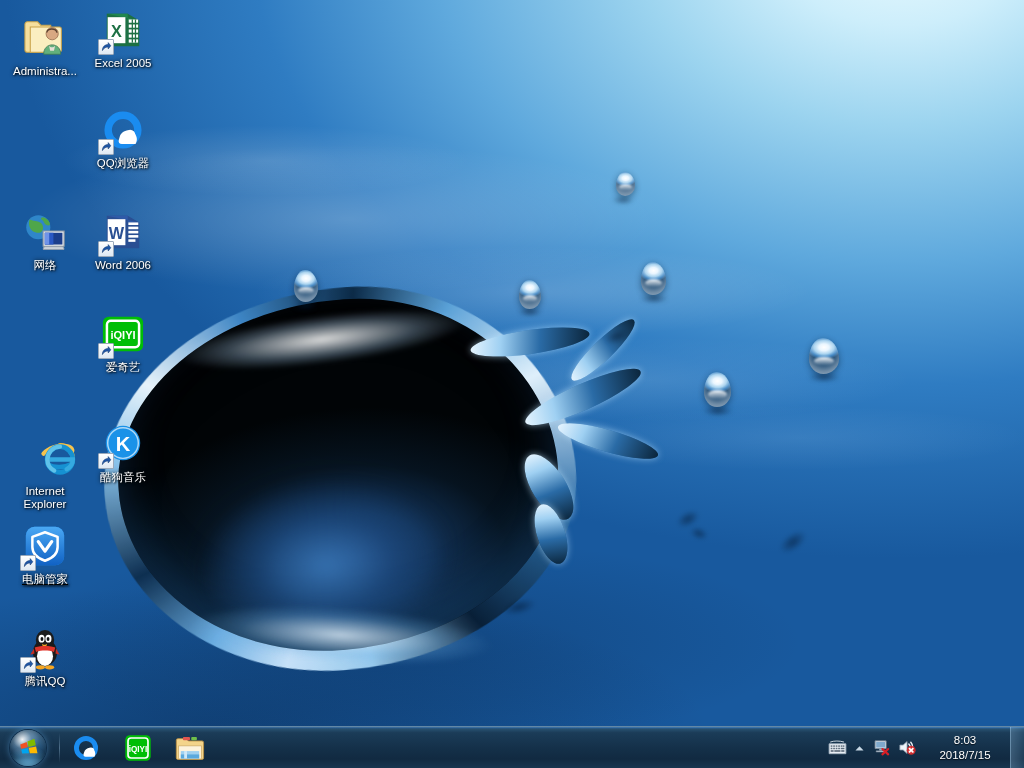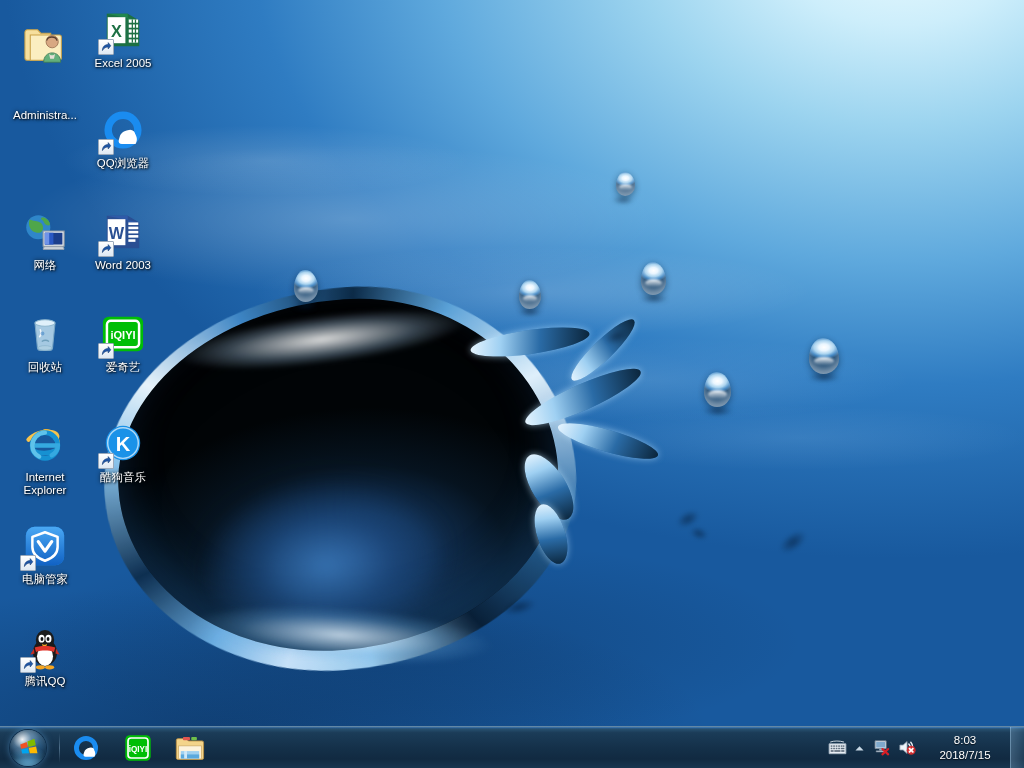--- a/index.html
+++ b/index.html
@@ -234,21 +234,21 @@
   <div class="shadow" style="left:703px;top:406px;width:30px;height:10px;"></div>
   <div class="drop" style="left:704px;top:372px;width:27px;height:35px;"></div>
 
   <div class="shadow" style="left:676px;top:512px;width:24px;height:14px;transform:rotate(-28deg);"></div>
   <div class="shadow" style="left:690px;top:528px;width:18px;height:11px;transform:rotate(20deg);"></div>
   <div class="shadow" style="left:778px;top:534px;width:30px;height:16px;transform:rotate(-36deg);"></div>
   <div class="shadow" style="left:604px;top:330px;width:26px;height:13px;transform:rotate(-18deg);"></div>
   <div class="shadow" style="left:502px;top:600px;width:34px;height:14px;transform:rotate(-14deg);"></div>
 
   <div id="icon-layer">
-      <div class="dicon" style="left: 6px; top: 22px; gap: 36px;">
+      <div class="dicon" style="left: 6px; top: 14px;">
         <div class="glyph">
           <svg width="46" height="44" viewBox="0 0 48 46">
       <path d="M3 8.5A2.4 2.4 0 0 1 5.4 6.1h10.9l3.3 3.5H30V38H5.4A2.4 2.4 0 0 1 3 35.6z" fill="#f6df9d" stroke="#c9a249" stroke-width="1.1"></path>
       <path d="M8.6 11.6h30.5a2 2 0 0 1 2 2v22.3a2 2 0 0 1-2 2H8.6z" fill="#fbeec0" stroke="#c9a249" stroke-width="1.1"></path>
       <circle cx="31.5" cy="18.5" r="6.4" fill="#d8a882" stroke="#9d7354" stroke-width=".9"></circle>
       <path d="M25.6 16.2c.9-4.4 10.3-4.6 11.4.3.3 1.5-1 1.7-1.4.2-1.2-3.3-8-3.1-8.9.1-.3 1.4-1.4 1-1.1-.6z" fill="#5a4130"></path>
       <path d="M22.6 40c0-6.2 4-9.8 8.9-9.8S40.4 33.8 40.4 40z" fill="#63b07c" stroke="#3e7b55" stroke-width=".9"></path>
       <path d="M28.2 30.8c1.2 2.6 5.1 2.6 6.4 0l-1.2 5.5h-4z" fill="#e5dfd6"></path>
     </svg>
         </div>
@@ -325,51 +325,38 @@
               <rect x="28.6" y="26.2" width="10.4" height="2.7"></rect>
         <rect x="28.6" y="30.6" width="7.4" height="2.7"></rect>
       </g>
     </svg>
           <span class="shortcut-arrow">
             <svg viewBox="0 0 12 12" aria-hidden="true">
   <path d="M2.4 9.6 C2.4 5.2 5.4 3.6 8.2 3.6 L8.2 1.6 L10.8 4.8 L8.2 8 L8.2 6 C6 6 4 6.8 2.4 9.6 Z" fill="#1f57a8" stroke="#123a74" stroke-width=".55" stroke-linejoin="round"></path>
 </svg>
           </span>
         </div>
-        <div class="label">Word 2003</div>
-      </div>
-      <div class="dicon" style="left: 6px; top: 310px;">
-        <div class="glyph">
-          <svg width="42" height="44" viewBox="0 0 44 46">
-      <path d="M11.5 11.5h21l-2.6 26a3 3 0 0 1-3 2.7H17.1a3 3 0 0 1-3-2.7z" fill="#c5e2f2" opacity=".82" stroke="#8fb8cf" stroke-width="1.1"></path>
-      <ellipse cx="22" cy="11.5" rx="10.5" ry="3.4" fill="#dff0fa" stroke="#8fb8cf" stroke-width="1.1"></ellipse>
-      <ellipse cx="22" cy="37.6" rx="7.3" ry="2.4" fill="#aecfe2" stroke="#8fb8cf" stroke-width=".9"></ellipse>
-      <path d="M16.8 18c1.5 3 1.3 6-.8 8.4" fill="none" stroke="#ffffff" stroke-width="1.6" opacity=".85"></path>
-      <path d="M18.6 30.8c2.5-1.6 5.3-1.6 7.6 0" fill="none" stroke="#6f9fbb" stroke-width="1.4"></path>
-      <circle cx="19.4" cy="22.5" r="2" fill="#3c82c4" opacity=".55"></circle>
-    </svg>
-        </div>
-        <div class="label">回收站</div>
+        <div class="label">Word 2006</div>
       </div>
       <div class="dicon" style="left: 84px; top: 310px;">
         <div class="glyph">
           <svg width="44" height="44" viewBox="0 0 46 46">
       <rect x="2" y="5" width="42" height="36" rx="6" fill="#00be06"></rect>
       <rect x="6.2" y="9.2" width="33.6" height="27.6" rx="4" fill="none" stroke="#ffffff" stroke-width="2.6"></rect>
       <text x="23" y="28.4" text-anchor="middle" font-family="Liberation Sans, sans-serif" font-size="11.6" font-weight="bold" fill="#ffffff">iQIYI</text>
     </svg>
           <span class="shortcut-arrow">
             <svg viewBox="0 0 12 12" aria-hidden="true">
   <path d="M2.4 9.6 C2.4 5.2 5.4 3.6 8.2 3.6 L8.2 1.6 L10.8 4.8 L8.2 8 L8.2 6 C6 6 4 6.8 2.4 9.6 Z" fill="#1f57a8" stroke="#123a74" stroke-width=".55" stroke-linejoin="round"></path>
 </svg>
           </span>
         </div>
         <div class="label">爱奇艺</div>
       </div>
-      <div class="dicon" style="left: 6px; top: 420px;">
+      <div class="dicon" style="left: 6px; top: 434px; align-items: flex-end;">
         <div class="glyph">
           <svg width="46" height="44" viewBox="0 0 48 46">
       <path d="M24 9.6c7.4 0 13.4 6 13.4 13.4a13.3 13.3 0 0 1-1.1 5.3" fill="none" stroke="#f0b429" stroke-width="4.6" stroke-linecap="round"></path>
       <path d="M6.8 18.4C12 12.6 22 9 30.6 10.6c5.6 1 7.6 4 5 7.2" fill="none" stroke="#f6c34d" stroke-width="4.6" stroke-linecap="round"></path>
       <circle cx="24" cy="24.6" r="13.4" fill="none" stroke="#1691d2" stroke-width="5"></circle>
       <path d="M11.6 30.2c6.8 3.4 17.2 3 24-.6" fill="none" stroke="#1691d2" stroke-width="5" stroke-linecap="round"></path>
       <path d="M10.8 24.6h26.6c0 4.4-2.6 8.2-6.4 10.2" fill="none" stroke="#35a9e0" stroke-width="4.6" stroke-linecap="round"></path>
       <path d="M24 11.2a13.4 13.4 0 0 0-13.2 13.4c0 5.2 2.8 9.4 7.2 11.6" fill="none" stroke="#5fc2ea" stroke-width="4.4" stroke-linecap="round"></path>
     </svg>
         </div>
@@ -383,21 +370,21 @@
       <text x="23" y="30" text-anchor="middle" font-family="Liberation Sans, sans-serif" font-size="21" font-weight="bold" fill="#ffffff">K</text>
     </svg>
           <span class="shortcut-arrow">
             <svg viewBox="0 0 12 12" aria-hidden="true">
   <path d="M2.4 9.6 C2.4 5.2 5.4 3.6 8.2 3.6 L8.2 1.6 L10.8 4.8 L8.2 8 L8.2 6 C6 6 4 6.8 2.4 9.6 Z" fill="#1f57a8" stroke="#123a74" stroke-width=".55" stroke-linejoin="round"></path>
 </svg>
           </span>
         </div>
         <div class="label">酷狗音乐</div>
       </div>
-      <div class="dicon" style="left: 6px; top: 522px;">
+      <div class="dicon" style="left: 6px; top: 522px; text-decoration: underline;">
         <div class="glyph">
           <svg width="44" height="44" viewBox="0 0 46 46">
       <rect x="3" y="3" width="40" height="40" rx="9" fill="#1e86e8"></rect>
       <rect x="3" y="3" width="40" height="40" rx="9" fill="url(#pcg)"></rect>
       <defs>
               <linearGradient id="pcg" x1="0" y1="0" x2="0" y2="1">
         <stop offset="0" stop-color="#4aa8f4"></stop>
                 <stop offset="1" stop-color="#1162c4"></stop>
       </linearGradient>
             </defs>

